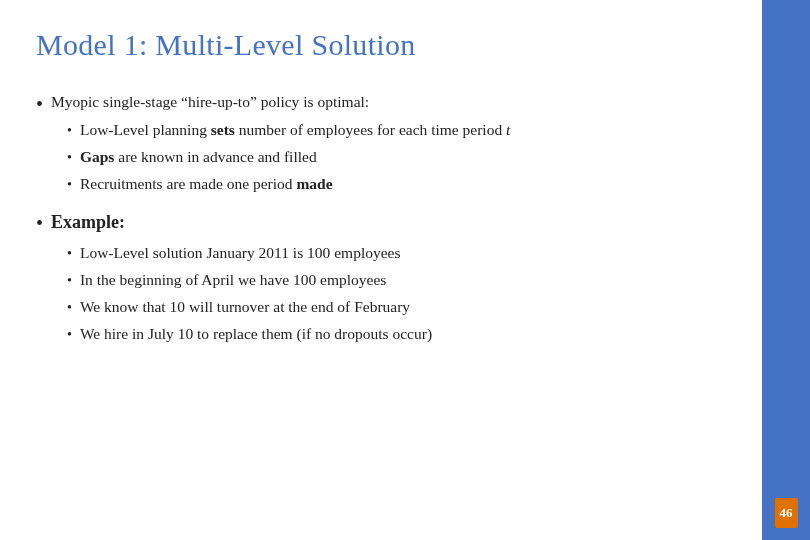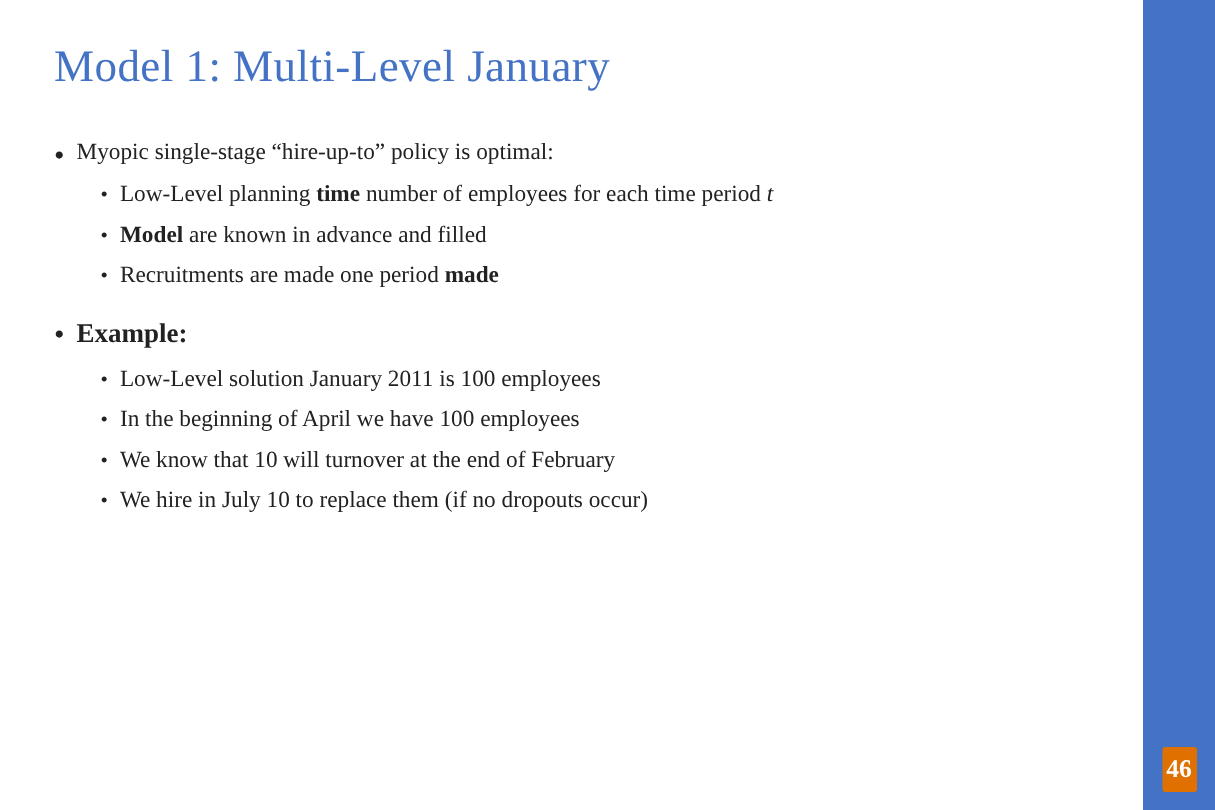--- a/index.html
+++ b/index.html
@@ -98,57 +98,57 @@
       background: #4472c4;
       display: flex;
       flex-direction: column;
       align-items: center;
       justify-content: flex-end;
       padding-bottom: 12px;
     }
 
     .slide-number {
       color: #fff;
-      font-size: 17px;
+      font-size: 13px;
       font-family: Georgia, serif;
       font-weight: bold;
       background: #e07000;
       width: 23px;
       height: 30px;
       display: flex;
       align-items: center;
       justify-content: center;
       border-radius: 2px;
     }
 
     .italic { font-style: italic; }
   </style>
 </head>
 <body>
 
 <div class="main-content">
-  <h1 class="slide-title">Model 1: Multi-Level January</h1>
+  <h1 class="slide-title">Model 1: Multi-Level Solution</h1>
 
   <div class="content-area">
 
     <div class="bullet-l1 section-gap">
       <span class="bullet-l1-dot">•</span>
       <span class="bullet-l1-text">
         <strong>Myopic</strong> single-stage “hire-up-to” policy is optimal:
         <div class="bullet-l2-list">
           <div class="bullet-l2">
             <span class="bullet-l2-dot">•</span>
             <span class="bullet-l2-text">
-              Low-Level planning <strong>time</strong> number of employees for each time period <em class="italic">t</em>
+              Low-Level planning <strong>sets</strong> number of employees for each time period <em class="italic">t</em>
             </span>
           </div>
           <div class="bullet-l2">
             <span class="bullet-l2-dot">•</span>
             <span class="bullet-l2-text">
-              <strong>Model</strong> are known in advance and filled
+              <strong>Gaps</strong> are known in advance and filled
             </span>
           </div>
           <div class="bullet-l2">
             <span class="bullet-l2-dot">•</span>
             <span class="bullet-l2-text">
               Recruitments are made one period <strong>made</strong>
             </span>
           </div>
         </div>
       </span>

